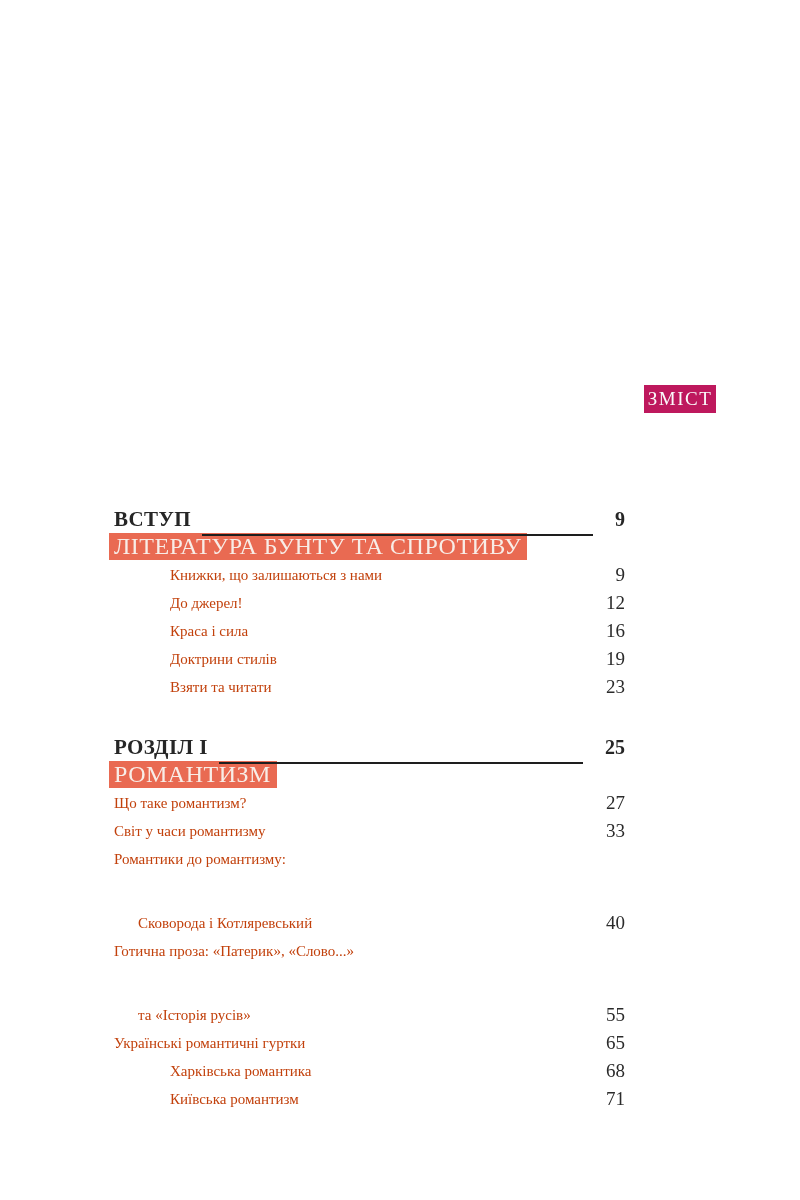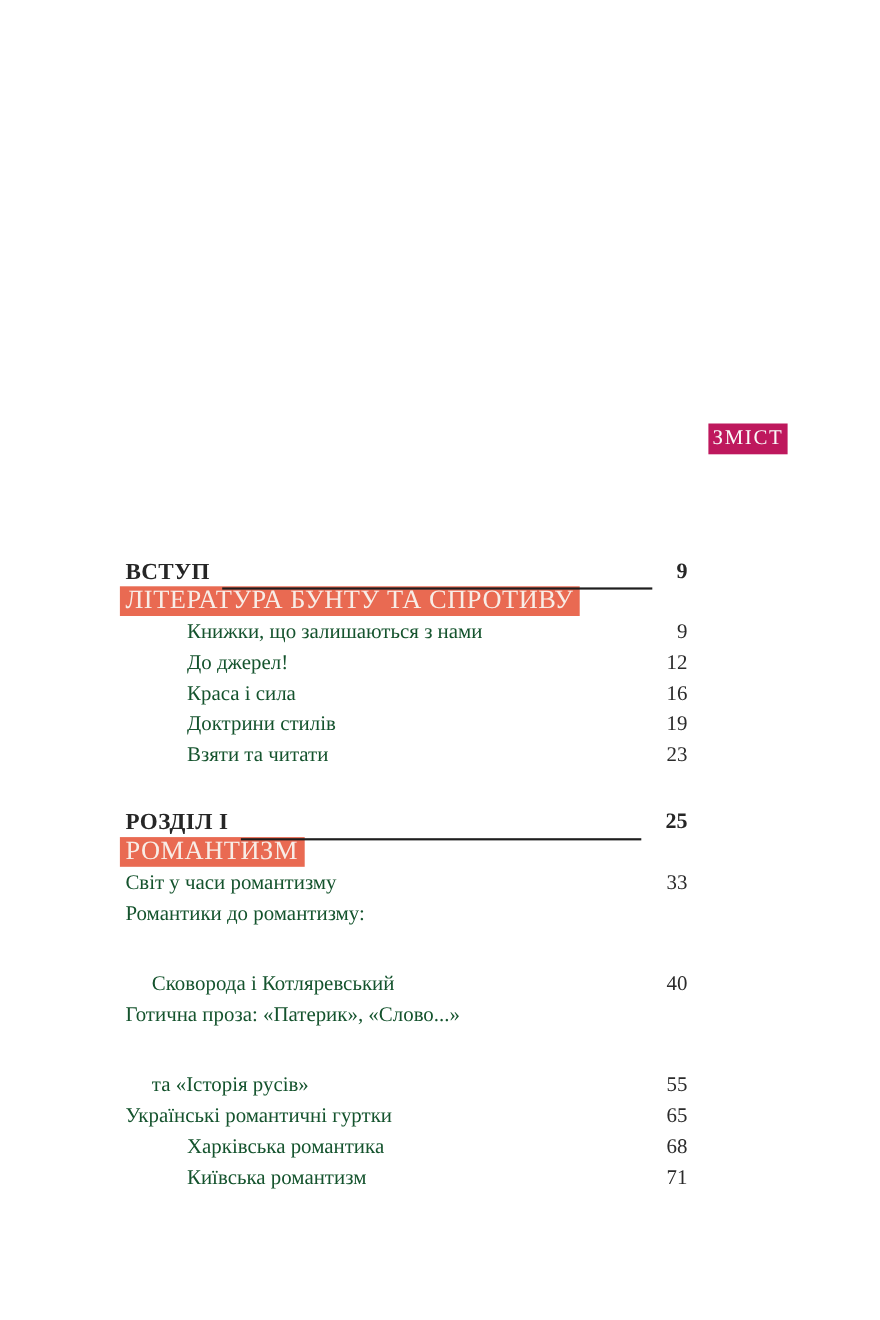--- a/index.html
+++ b/index.html
@@ -86,22 +86,22 @@
     padding: 0 6px 1px 5px;
     margin-left: -5px;
     white-space: nowrap;
   }
 
   
   .entry {
     justify-content: space-between;
   }
   .entry .e-label {
-    font-size: 19px;
-    color: #14532d;
+    font-size: 15px;
+    color: #c2410c;
     white-space: nowrap;
   }
   .entry .e-page {
     font-size: 19px;
     color: #2b2b2b;
     text-align: right;
     white-space: nowrap;
   }
   .ind0 { padding-left: 0; }
   .ind1 { padding-left: 24px; margin-top: 36px; }
@@ -155,20 +155,24 @@
       <span class="h-label">РОЗДІЛ І</span>
       <span class="leader"></span>
       <span class="h-page">25</span>
     </div>
 
     <div class="row highlight-row">
       <span class="hl">РОМАНТИЗМ</span>
     </div>
 
     <div class="row entry ind0">
+      <span class="e-label">Що таке романтизм?</span>
+      <span class="e-page">27</span>
+    </div>
+    <div class="row entry ind0">
       <span class="e-label">Світ у часи романтизму</span>
       <span class="e-page">33</span>
     </div>
     <div class="row entry ind0">
       <span class="e-label">Романтики до романтизму:</span>
       <span class="e-page"></span>
     </div>
     <div class="row entry ind1">
       <span class="e-label">Сковорода і Котляревський</span>
       <span class="e-page">40</span>

